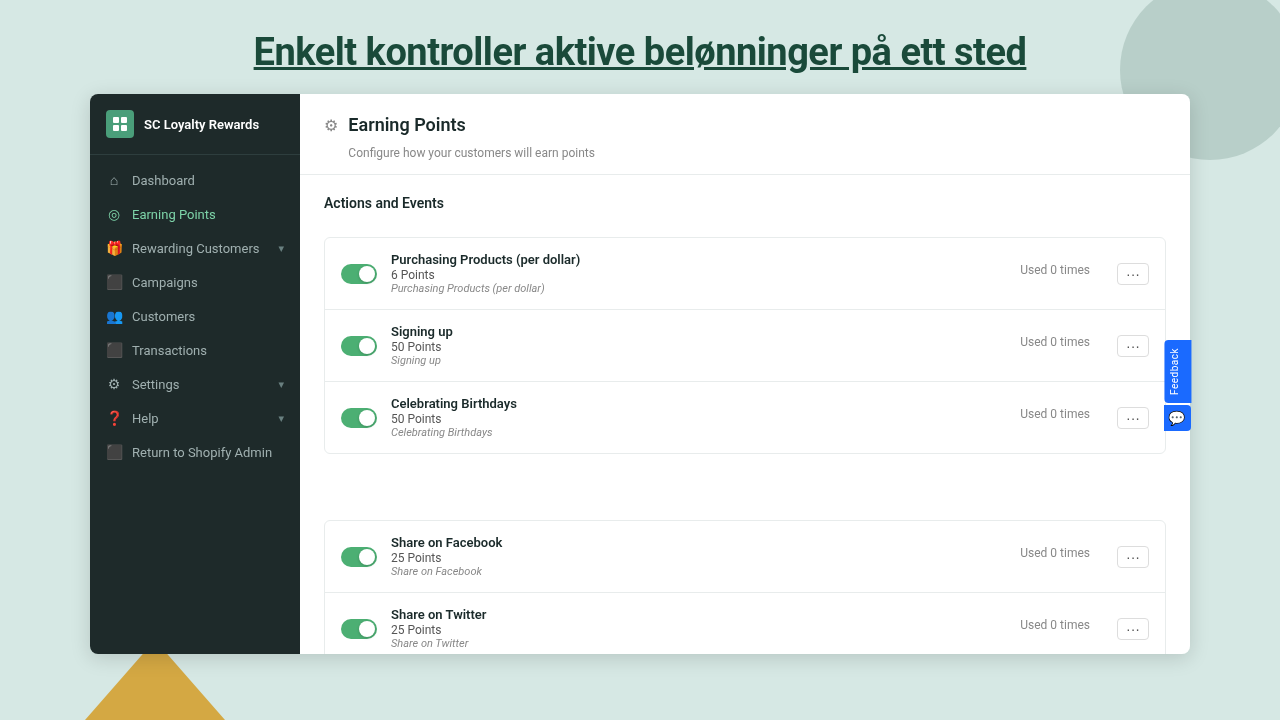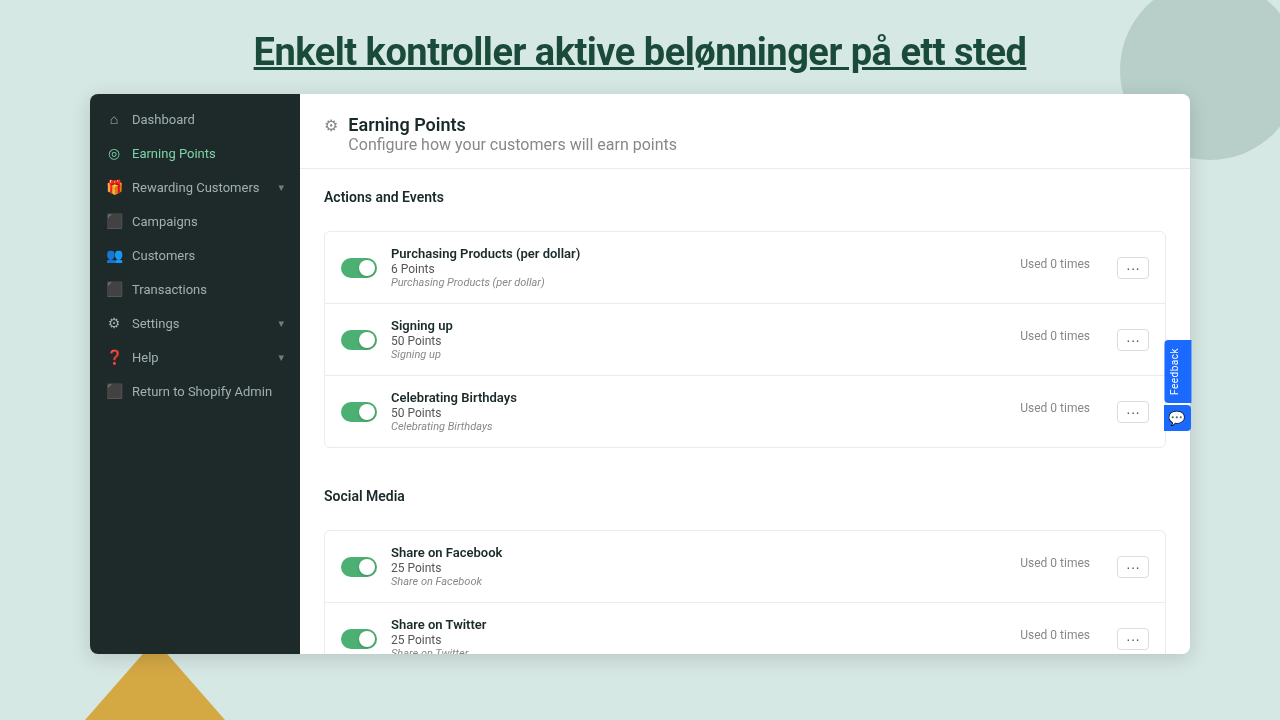--- a/index.html
+++ b/index.html
@@ -143,23 +143,23 @@
       color: #888;
       font-size: 16px;
       margin-top: 2px;
     }
     .content-header-text h2 {
       font-size: 18px;
       font-weight: 600;
       color: #1a2a2a;
     }
     .content-header-text p {
-      font-size: 16px;
+      font-size: 12px;
       color: #888;
-      margin-top: 0;
+      margin-top: 11px;
     }
 
     .section {
       padding: 20px 24px;
     }
     .section-title {
       font-size: 14px;
       font-weight: 600;
       color: #1a2a2a;
       margin-bottom: 4px;
@@ -280,20 +280,31 @@
 <div class="top-right-circle"></div>
 <div class="bottom-left-triangle"></div>
 
 <div class="page-header">
   <h1>Enkelt kontroller aktive belønninger på ett sted</h1>
 </div>
 
 <div class="main-layout">
 
   <nav class="sidebar">
+    <div class="sidebar-logo">
+      <div class="sidebar-logo-icon">
+        <svg width="16" height="16" viewBox="0 0 16 16" fill="none">
+          <rect x="1" y="1" width="6" height="6" fill="white" rx="1"></rect>
+          <rect x="9" y="1" width="6" height="6" fill="white" rx="1"></rect>
+          <rect x="1" y="9" width="6" height="6" fill="white" rx="1"></rect>
+          <rect x="9" y="9" width="6" height="6" fill="white" rx="1"></rect>
+        </svg>
+      </div>
+      <span class="sidebar-logo-text">SC Loyalty Rewards</span>
+    </div>
 
     <div class="sidebar-nav">
 
       <div class="nav-item">
         <span class="nav-icon">⌂</span>
         <span>Dashboard</span>
       </div>
 
       <div class="nav-item highlighted">
         <span class="nav-icon">◎</span>
@@ -391,21 +402,20 @@
           <div class="action-right">
             <span class="used-text">Used 0 times</span>
             <button class="more-btn">···</button>
           </div>
         </div>
 
       </div>
     </div>
 
     <div class="section">
-      <div class="section-title">Social Media</div>
       <div class="action-card">
 
         <div class="action-item">
           <div class="toggle"></div>
           <div class="action-info">
             <div class="action-name">Share on Facebook</div>
             <div class="action-points">25 Points</div>
             <div class="action-subtitle">Share on Facebook</div>
           </div>
           <div class="action-right">

